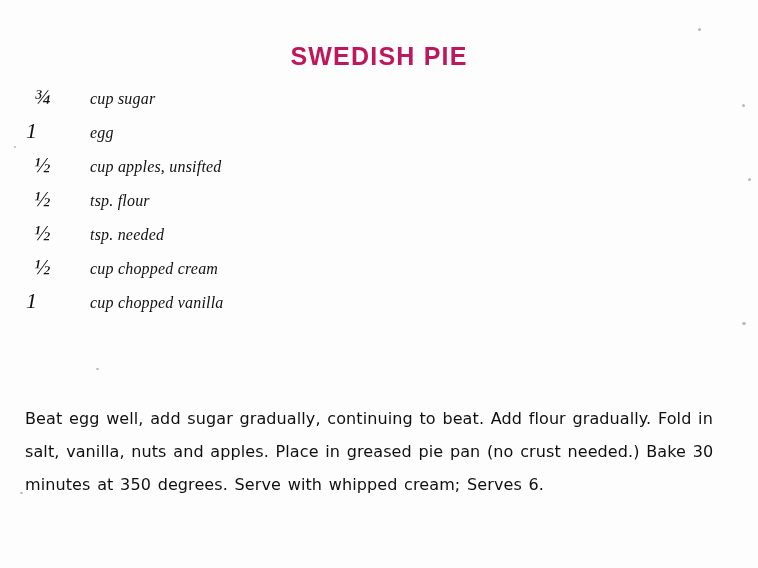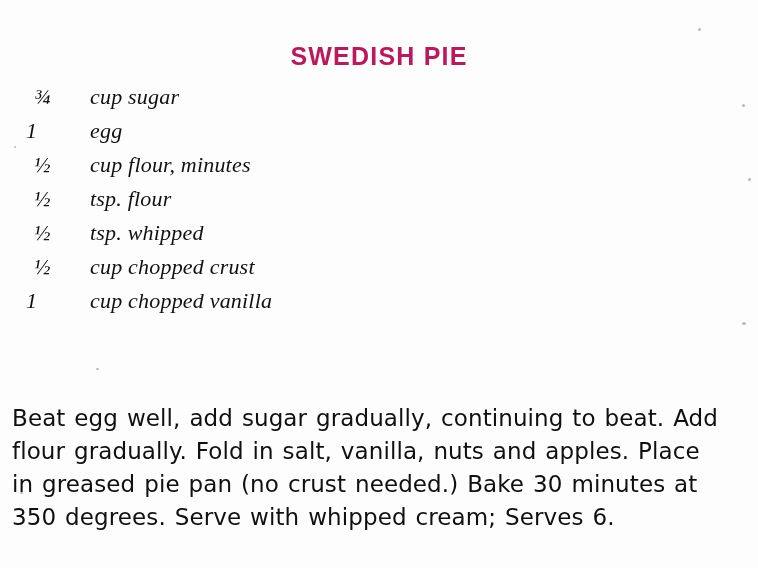--- a/index.html
+++ b/index.html
@@ -63,32 +63,32 @@
     color: #111111;
     padding-left: 4px;
     box-sizing: border-box;
   }
   .ing-amt.frac {
     padding-left: 12px;
   }
   .ing-name {
     font-family: "Liberation Serif", serif;
     font-style: italic;
-    font-size: 22px;
+    font-size: 16px;
     color: #111111;
     letter-spacing: 0.2px;
   }
 
   .method {
     position: absolute;
     top: 402px;
-    left: 12px;
+    left: 25px;
     width: 716px;
     font-family: "DejaVu Sans", sans-serif;
-    font-size: 23px;
+    font-size: 16px;
     line-height: 33px;
     color: #101010;
     letter-spacing: 0.1px;
     word-spacing: 1.5px;
   }
 </style>
 </head>
 <body>
 
 <div class="page">
@@ -110,36 +110,36 @@
       <span class="ing-name">cup sugar</span>
     </div>
 
     <div class="ing-row">
       <span class="ing-amt">1</span>
       <span class="ing-name">egg</span>
     </div>
 
     <div class="ing-row">
       <span class="ing-amt frac">½</span>
-      <span class="ing-name">cup flour, minutes</span>
+      <span class="ing-name">cup apples, unsifted</span>
     </div>
 
     <div class="ing-row">
       <span class="ing-amt frac">½</span>
       <span class="ing-name">tsp. flour</span>
     </div>
 
     <div class="ing-row">
       <span class="ing-amt frac">½</span>
-      <span class="ing-name">tsp. whipped</span>
+      <span class="ing-name">tsp. needed</span>
     </div>
 
     <div class="ing-row">
       <span class="ing-amt frac">½</span>
-      <span class="ing-name">cup chopped crust</span>
+      <span class="ing-name">cup chopped cream</span>
     </div>
 
     <div class="ing-row">
       <span class="ing-amt">1</span>
       <span class="ing-name">cup chopped vanilla</span>
     </div>
 
   </div>
 
   <div class="method">Beat egg well, add sugar gradually, continuing to beat. Add flour gradually. Fold in salt, vanilla, nuts and apples. Place in greased pie pan (no crust needed.) Bake 30 minutes at 350 degrees. Serve with whipped cream; Serves 6.</div>

